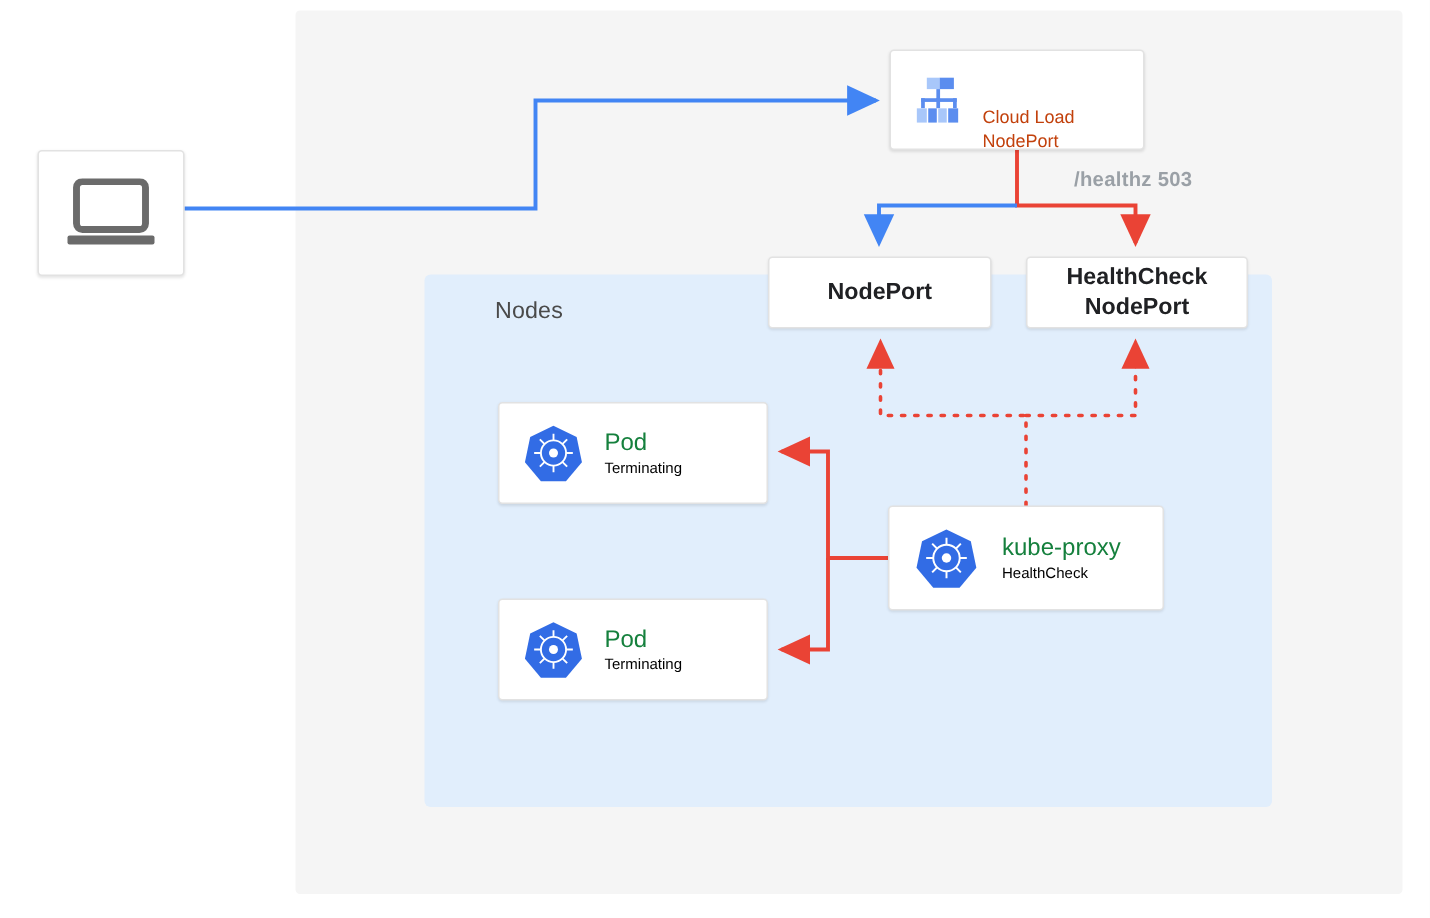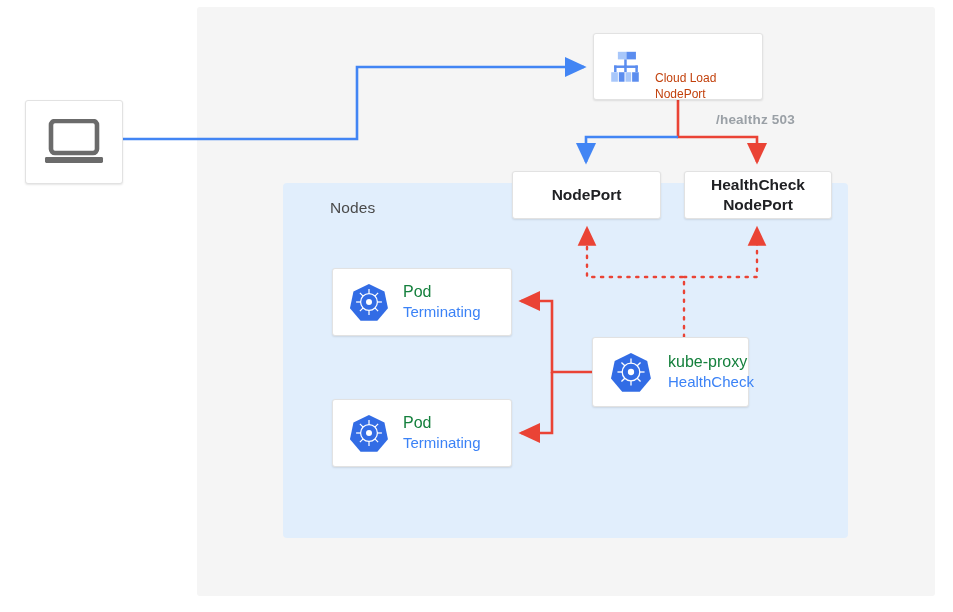--- a/index.html
+++ b/index.html
@@ -69,25 +69,25 @@
     font-size: 15.5px;
     color: #202124;
     line-height: 1.3;
   }
   .nodeport-card { left: 512px; top: 171px; width: 149px; height: 48px; }
   .hcnodeport-card { left: 684px; top: 171px; width: 148px; height: 48px; }
 
   
   .pod-card { left: 332px; top: 268px; width: 180px; height: 68px; padding-left: 16px; gap: 14px; }
   .pod-card2 { left: 332px; top: 399px; width: 180px; height: 68px; padding-left: 16px; gap: 14px; }
-  .kube-card { left: 592px; top: 337px; width: 157px; height: 70px; padding-left: 17px; gap: 16px; }
+  .kube-card { left: 592px; top: 337px; width: 184px; height: 70px; padding-left: 17px; gap: 16px; }
   .k8s-icon { width: 40px; height: 40px; flex: 0 0 40px; }
   .kube-icon-lg { width: 42px; height: 42px; flex: 0 0 42px; }
   .title-main { font-size: 16px; color: #15803d; line-height: 1.25; }
-  .title-sub { font-size: 15px; color: #3b82f6; line-height: 1.3; }
+  .title-sub { font-size: 10px; color: #000000; line-height: 1.3; }
 
   
   .wires { position: absolute; left: 0; top: 0; width: 953px; height: 612px; }
 
   .healthz-label {
     position: absolute;
     left: 716px; top: 112px;
     font-size: 13.5px;
     font-weight: bold;
     color: #9aa0a6;

